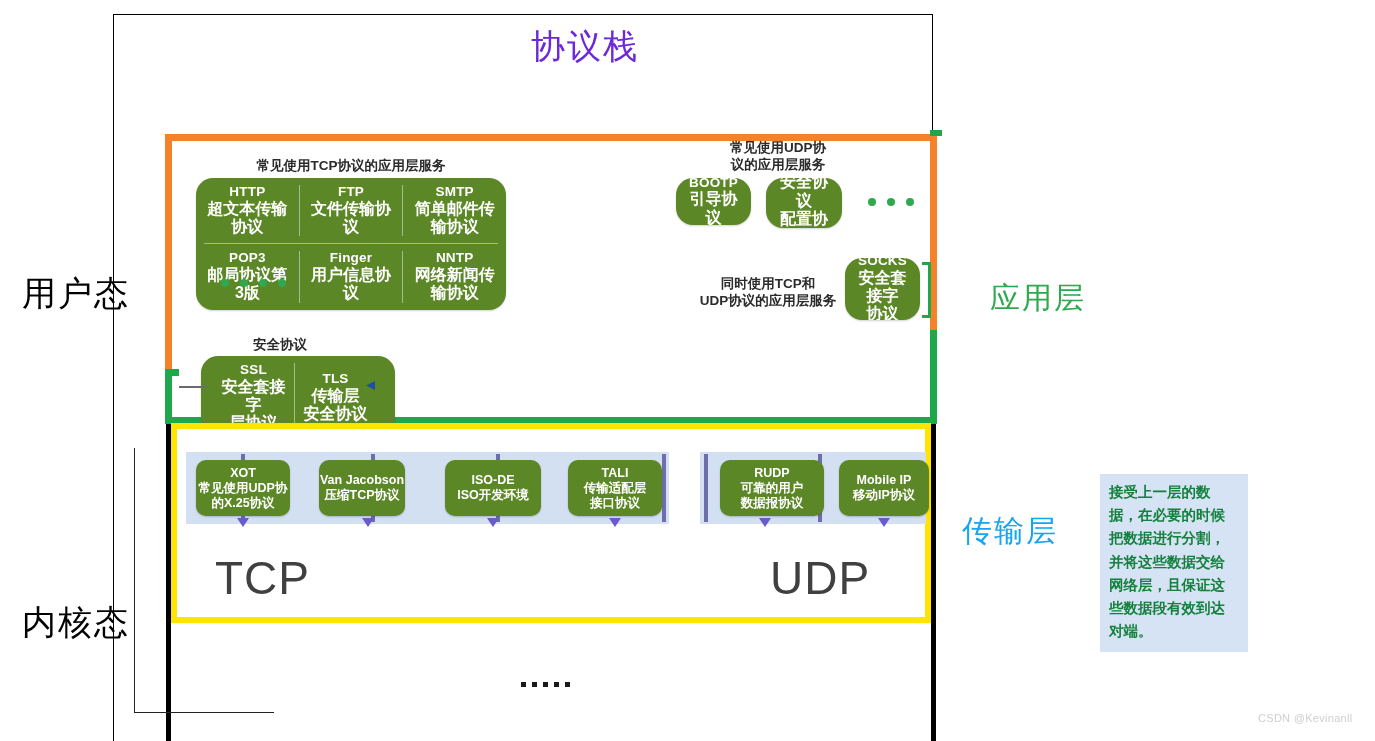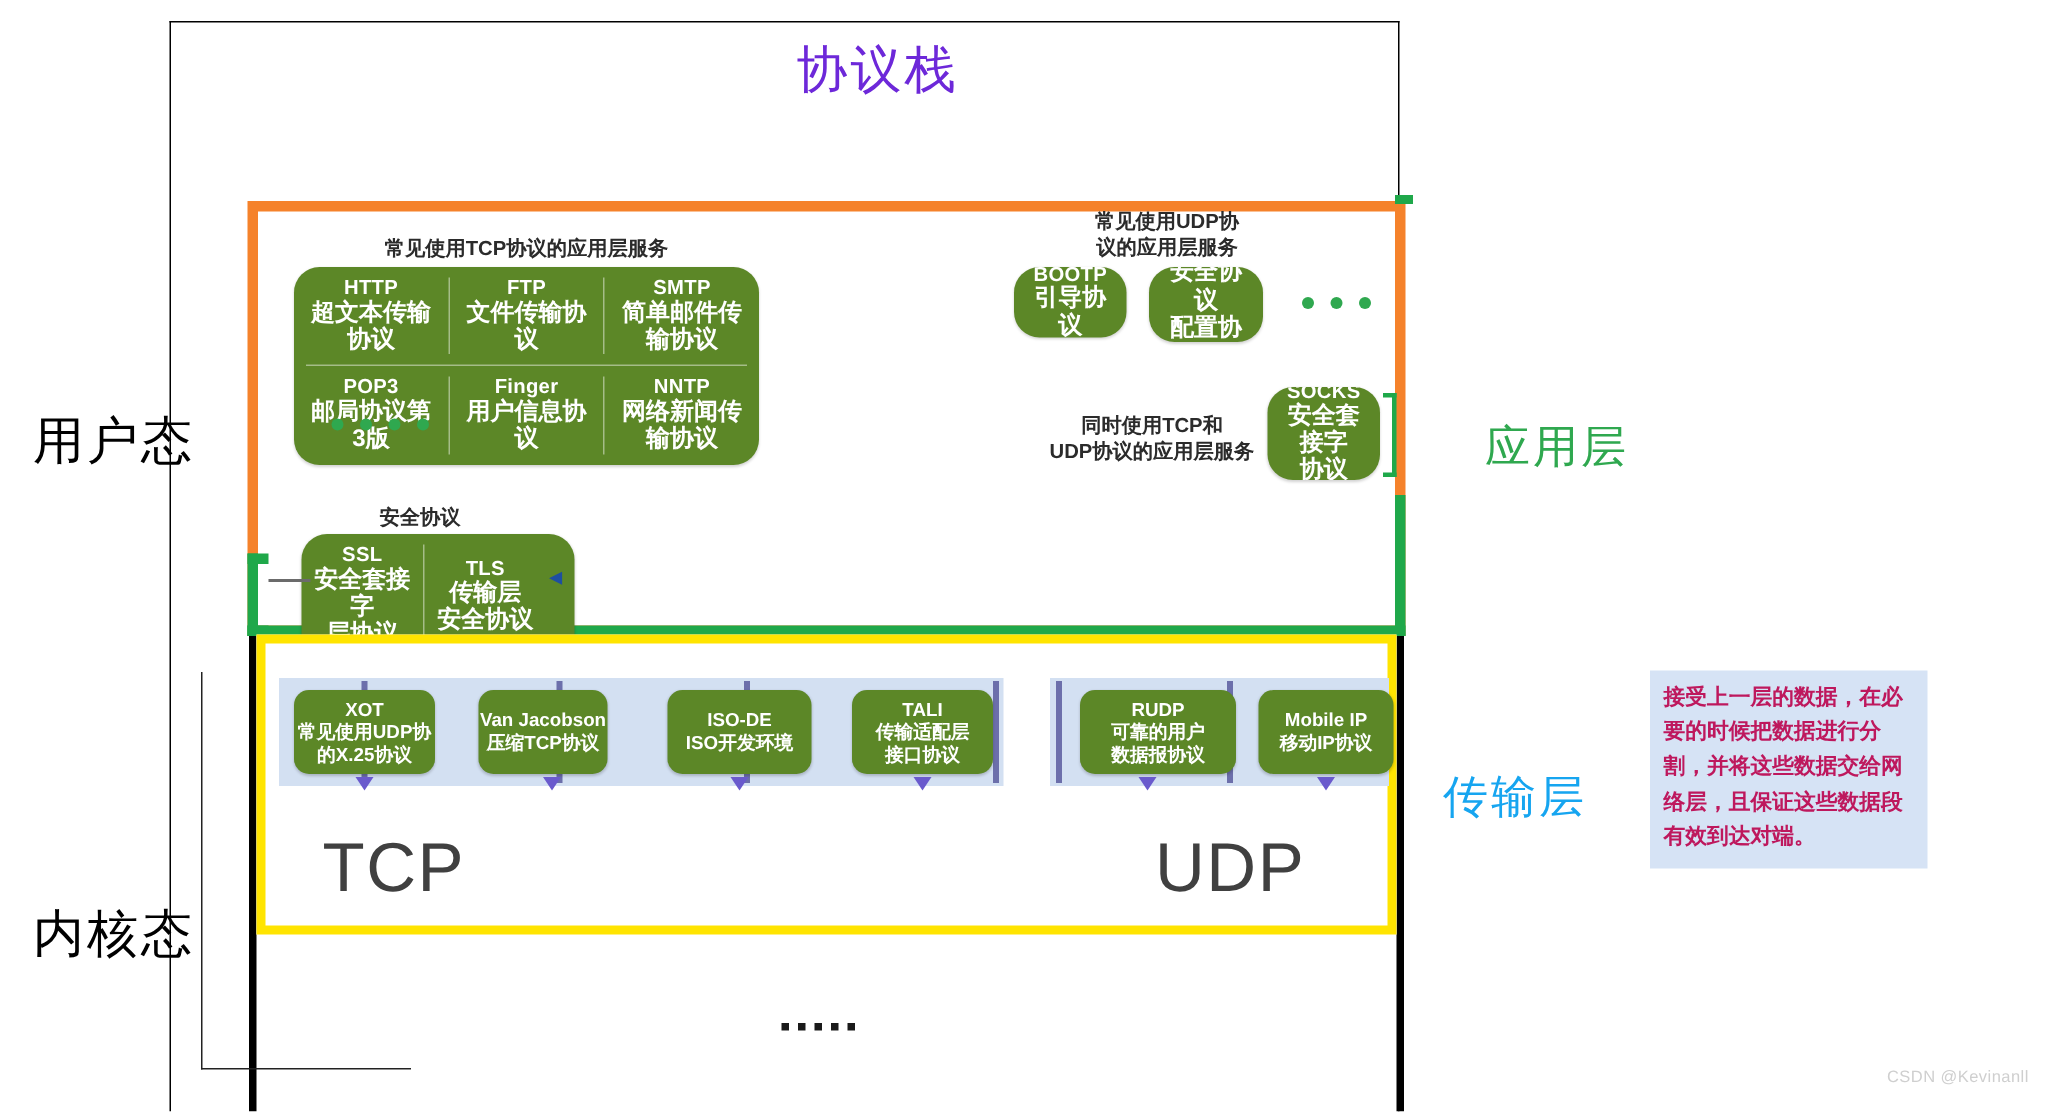--- a/index.html
+++ b/index.html
@@ -59,21 +59,21 @@
   .cap{color:#2b2b2b;font-size:13.5px;font-weight:bold;text-align:center;line-height:1.25;}
   .cap-tcp{left:196px;top:158px;width:310px;}
   .cap-udp{left:693px;top:140px;width:170px;}
   .cap-both{left:693px;top:276px;width:150px;}
   .cap-sec{left:196px;top:337px;width:168px;}
 
   
   .bootp-box{left:676px;top:178px;width:75px;height:47px;}
   .dhcp-box{left:766px;top:178px;width:76px;height:50px;}
   .socks-box{left:845px;top:258px;width:75px;height:62px;}
-  .ssl-grid{left:201px;top:356px;width:182px;}
+  .ssl-grid{left:201px;top:356px;width:182px;padding-left:12px;}
   .ssl-grid .cell{width:81px;box-sizing:border-box;}
 
   .dots-green{display:flex;gap:11px;}
   .dots-green i{width:8px;height:8px;border-radius:50%;background:#2FA84F;display:block;}
   .dots-app{left:221px;top:279px;}
   .dots-udp{left:868px;top:198px;}
 
   
   .band{background:#D3E0F2;height:72px;}
   .band-tcp{left:186px;top:452px;width:483px;}
@@ -110,21 +110,21 @@
 
   
   .guide-line{left:134px;top:448px;width:1.3px;height:265px;background:#222;}
   .guide-bottom{left:134px;top:712px;width:140px;height:1.3px;background:#222;}
 
   
   .dots-bottom{left:521px;top:682px;display:flex;gap:6px;}
   .dots-bottom i{width:5px;height:5px;background:#1a1a1a;display:block;}
 
   
-  .note{left:1100px;top:447px;width:185px;background:#D6E3F5;color:#be185d;
+  .note{left:1100px;top:474px;width:148px;background:#D6E3F5;color:#15803d;
         font-size:14.5px;font-weight:bold;line-height:1.6;padding:7px 9px 9px;
         box-sizing:border-box;}
 
   
   .watermark{left:1258px;top:712px;color:#cfcfcf;font-size:11px;letter-spacing:.3px;}
 </style>
 </head>
 <body>
 
 <div class="canvas">

